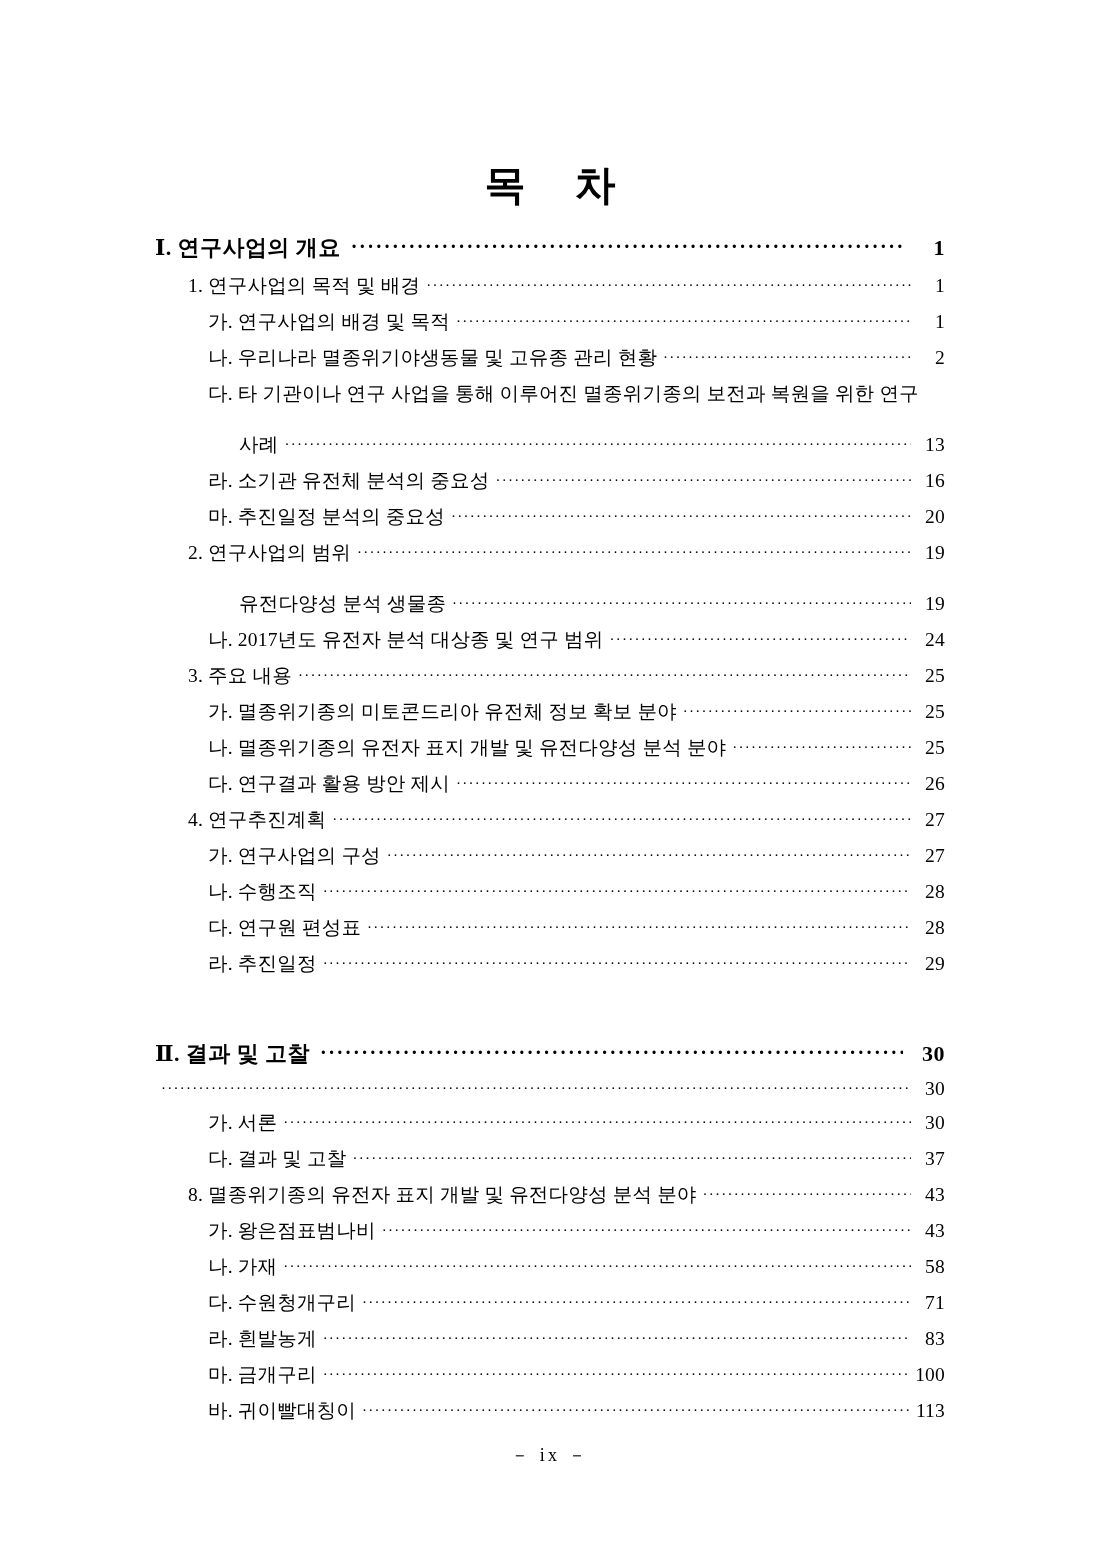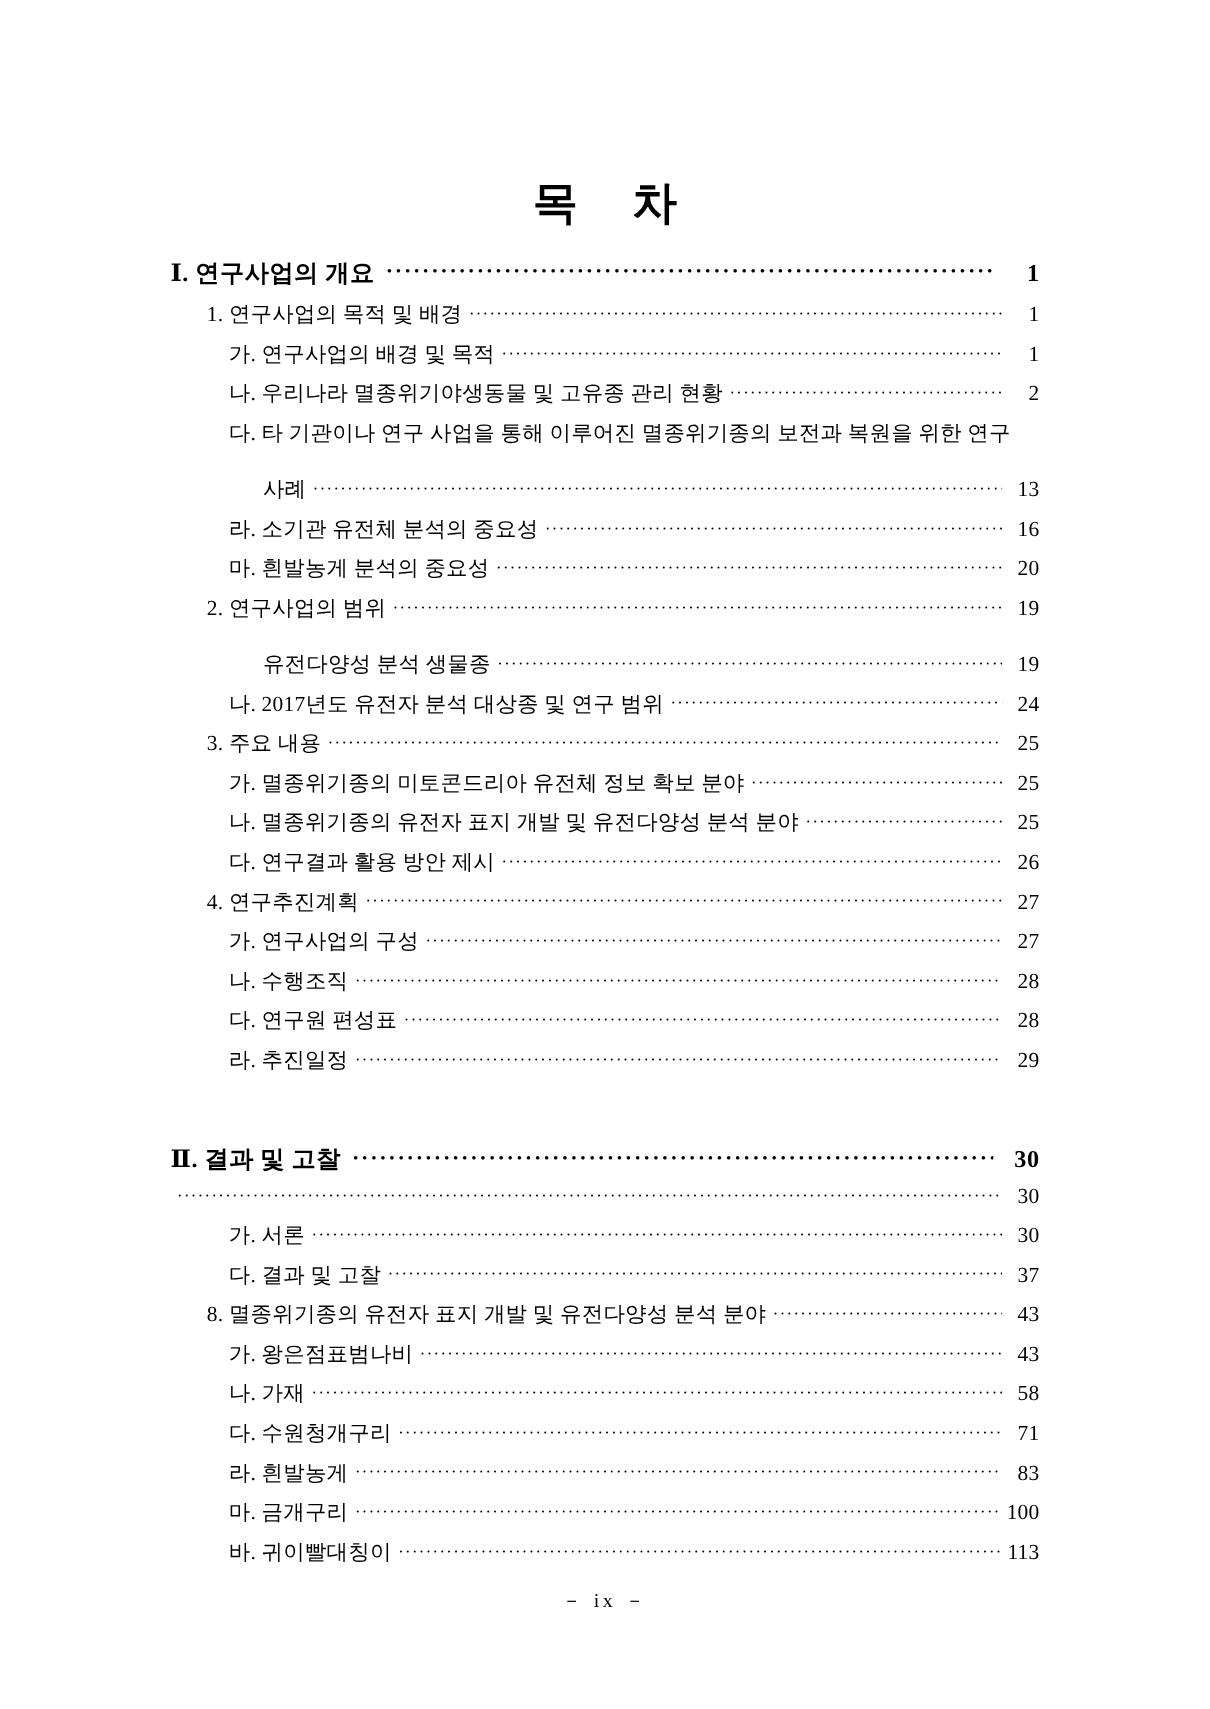--- a/index.html
+++ b/index.html
@@ -210,21 +210,21 @@
         </div>
         <div class="toc-entry lvl-item">
           <div class="toc-row">
             <span class="toc-label">라. 소기관 유전체 분석의 중요성</span>
             <span class="toc-leader"></span>
             <span class="toc-page">16</span>
           </div>
         </div>
         <div class="toc-entry lvl-item">
           <div class="toc-row">
-            <span class="toc-label">마. 흰발농게 분석의 중요성</span>
+            <span class="toc-label">마. 추진일정 분석의 중요성</span>
             <span class="toc-leader"></span>
             <span class="toc-page">20</span>
           </div>
         </div>
         <div class="toc-entry lvl-section">
           <div class="toc-row">
             <span class="toc-label">2. 연구사업의 범위</span>
             <span class="toc-leader"></span>
             <span class="toc-page">19</span>
           </div>

